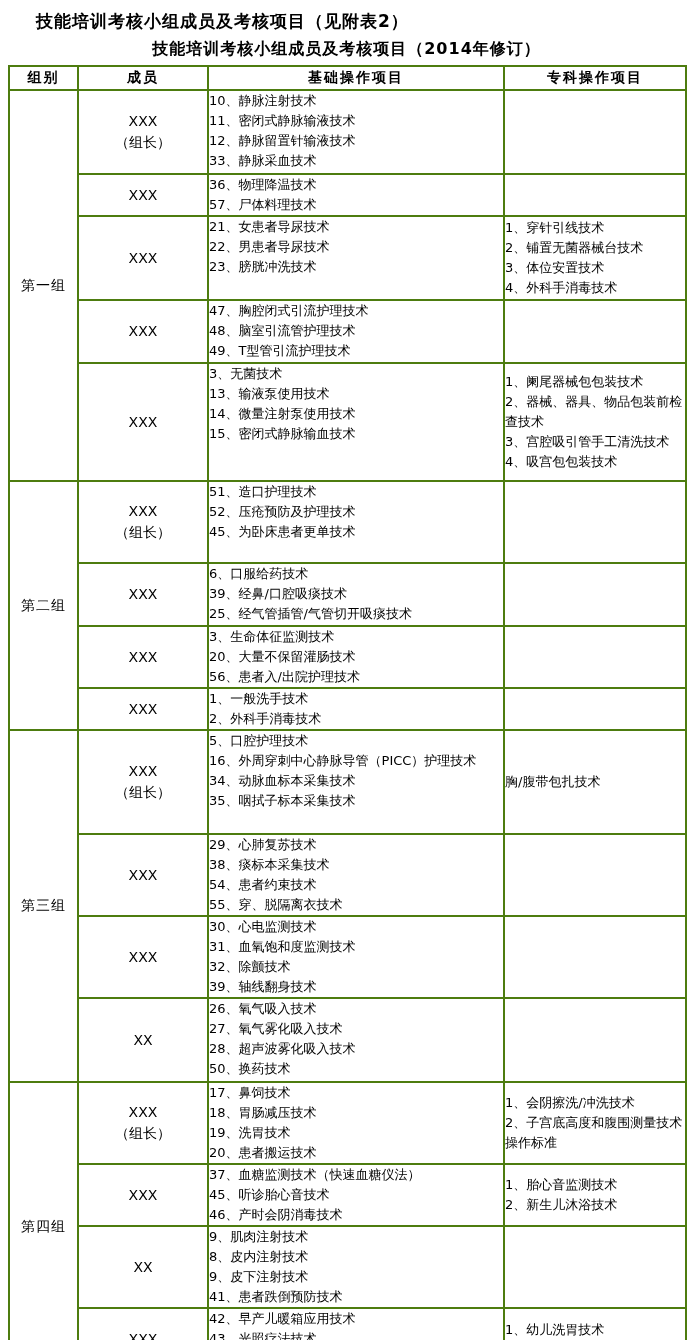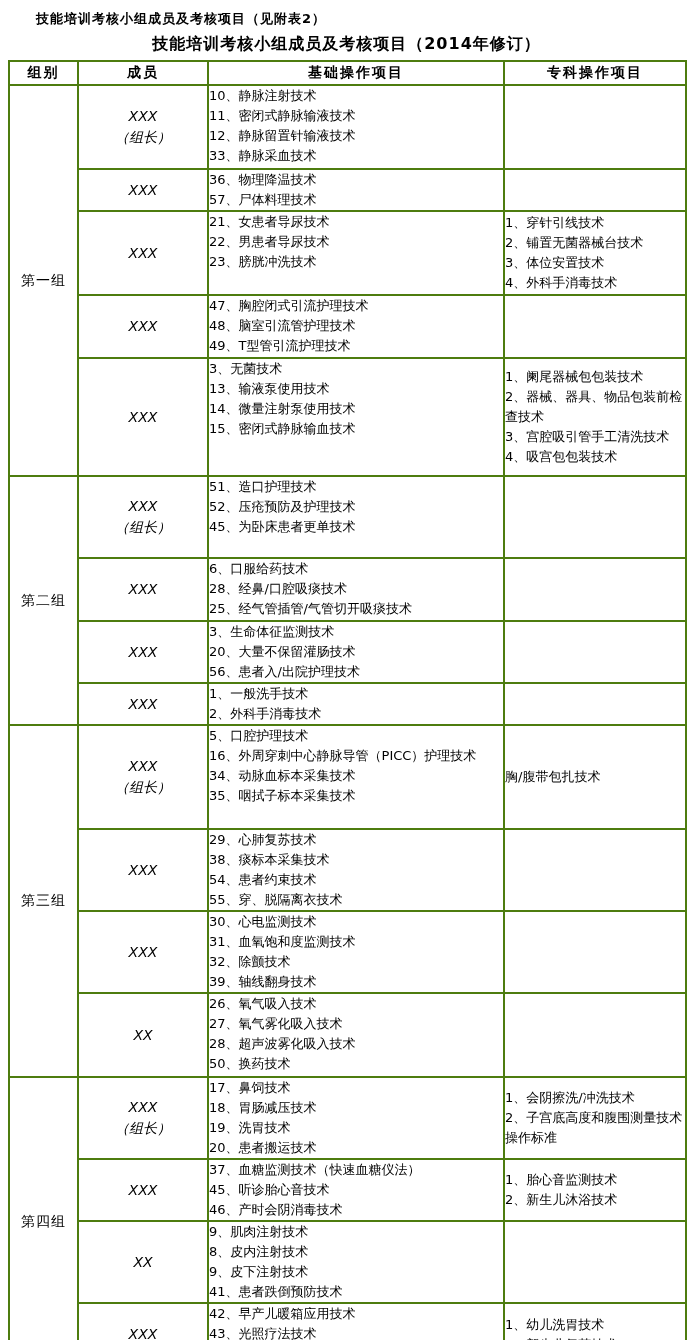--- a/index.html
+++ b/index.html
@@ -12,21 +12,21 @@
   .page {
     position: relative;
     width: 693px;
     height: 1340px;
     background: #ffffff;
     overflow: hidden;
   }
   .note {
     margin: 0;
     padding: 10px 0 0 36px;
-    font-size: 13px;
+    font-size: 17px;
     font-weight: bold;
     letter-spacing: 1px;
   }
   .doc-title {
     margin: 0;
     padding: 6px 0 5px 0;
     text-align: center;
     font-size: 16px;
     font-weight: bold;
     letter-spacing: 1px;
@@ -71,21 +71,20 @@
   td.special-cell {
     vertical-align: middle;
     font-size: 13px;
     padding: 1px 2px;
   }
   .item-line {
     line-height: 20px;
   }
   .member-line {
     line-height: 21px;
-    font-style: italic;
   }
 </style>
 </head>
 <body>
 
 <div class="page">
   <p class="note">技能培训考核小组成员及考核项目（见附表2）</p>
   <h1 class="doc-title">技能培训考核小组成员及考核项目（2014年修订）</h1>
 
   <table class="assessment">
@@ -184,21 +183,21 @@
             <div class="item-line">45、为卧床患者更单技术</div>
           </td>
           <td class="special-cell"></td>
         </tr>
         <tr style="height: 63px;">
           <td class="member-cell">
             <div class="member-line">XXX</div>
           </td>
           <td class="basic-cell">
             <div class="item-line">6、口服给药技术</div>
-            <div class="item-line">28、经鼻/口腔吸痰技术</div>
+            <div class="item-line">39、经鼻/口腔吸痰技术</div>
             <div class="item-line">25、经气管插管/气管切开吸痰技术</div>
           </td>
           <td class="special-cell"></td>
         </tr>
         <tr style="height: 62px;">
           <td class="member-cell">
             <div class="member-line">XXX</div>
           </td>
           <td class="basic-cell">
             <div class="item-line">3、生命体征监测技术</div>

